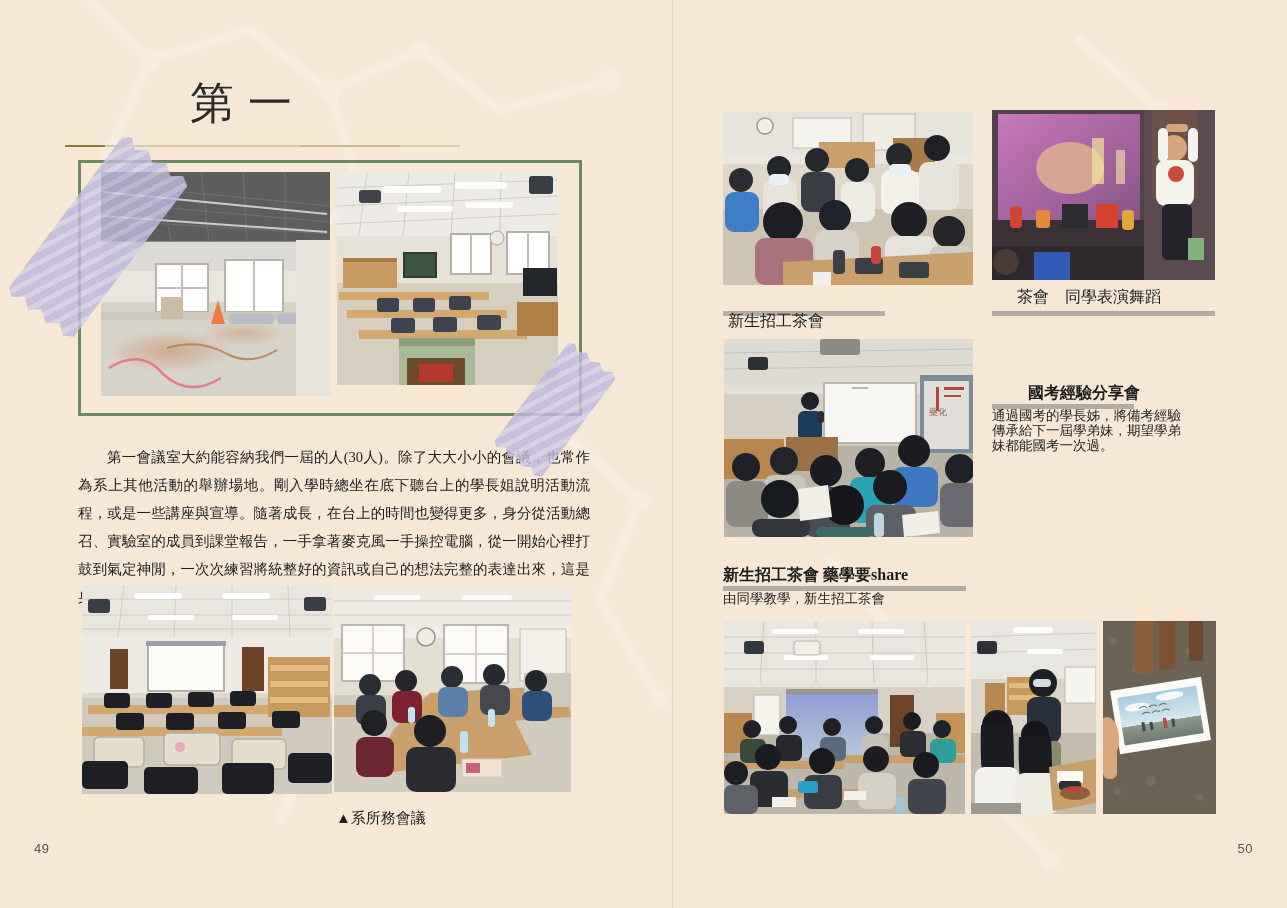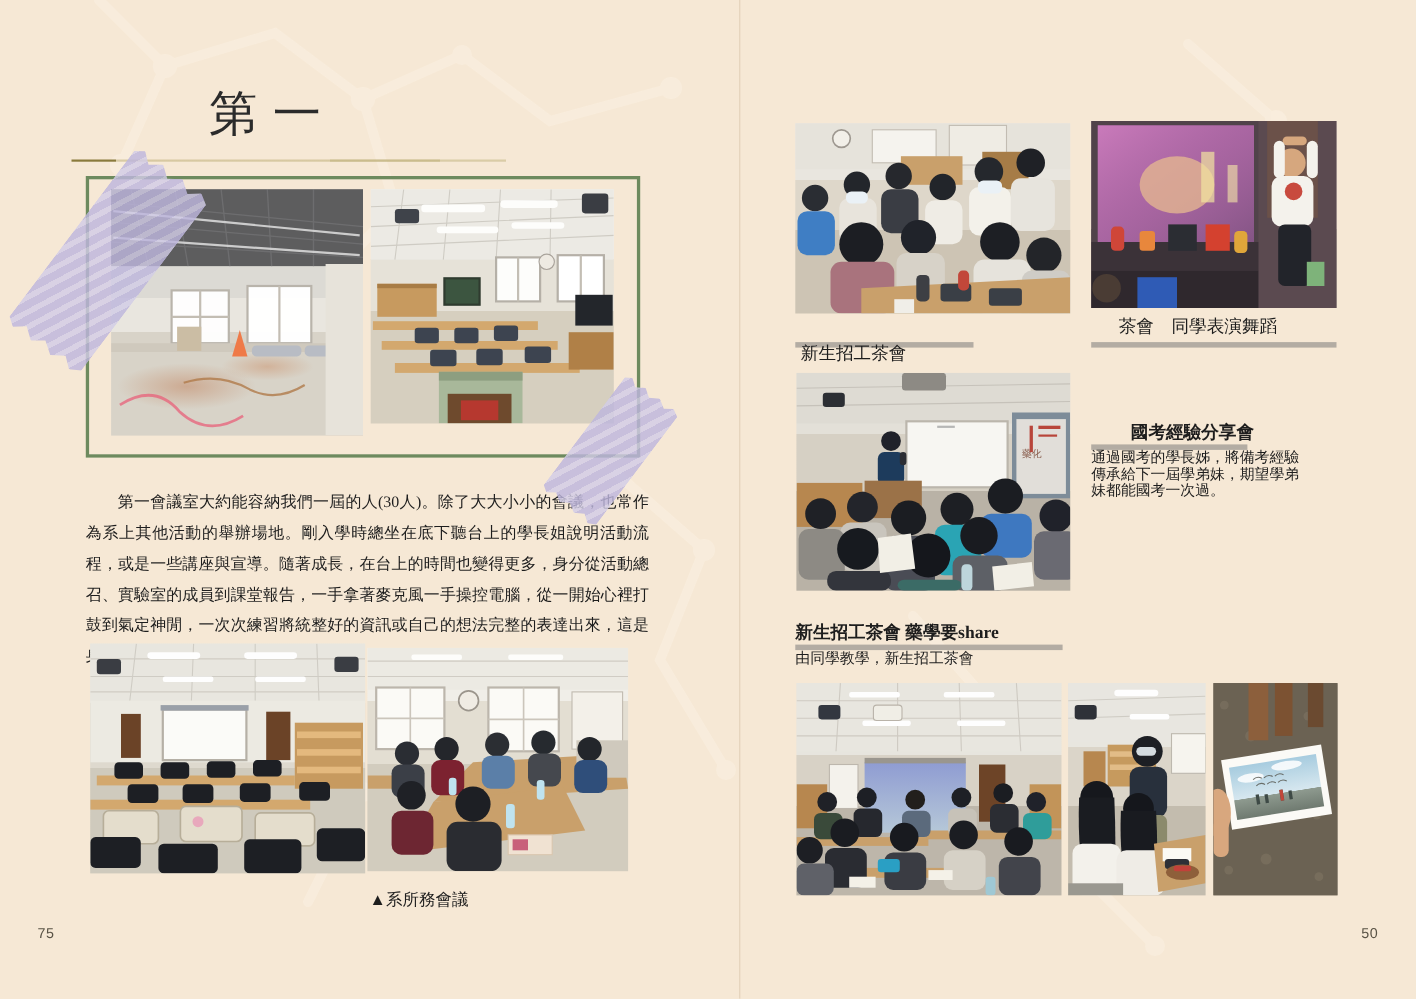--- a/index.html
+++ b/index.html
@@ -296,21 +296,21 @@
           <rect x="154" y="120" width="7" height="18" rx="3"></rect>
           <rect x="74" y="118" width="7" height="16" rx="3"></rect>
         </g>
         <rect x="128" y="170" width="40" height="18" fill="#f0e2d2" stroke="#d9c6ae"></rect>
         <rect x="132" y="174" width="14" height="10" fill="#c8607a"></rect>
       </svg>
     </div>
 
     <div class="caption-arrow" style="left:336px;top:797px;margin-top:12px;">▲系所務會議</div>
 
-    <div class="page-num page-num-left">75</div>
+    <div class="page-num page-num-left">49</div>
   </div>
 
   <div class="page page-right">
 
     <div class="photo" style="left:51px;top:112px;width:250px;height:173px;z-index:5;
          background:linear-gradient(#e9e6df 0 30%, #ded7ca 30% 56%, #cdc4b4 56% 100%);">
       <svg width="250" height="173" style="display:block">
         <rect x="0" y="0" width="250" height="42" fill="#e6e3db"></rect>
         <circle cx="42" cy="14" r="8" fill="#f2efe8" stroke="#9e9890" stroke-width="1.5"></circle>
         <rect x="70" y="6" width="58" height="30" fill="#f5f3ee" stroke="#c2bcb2"></rect>

